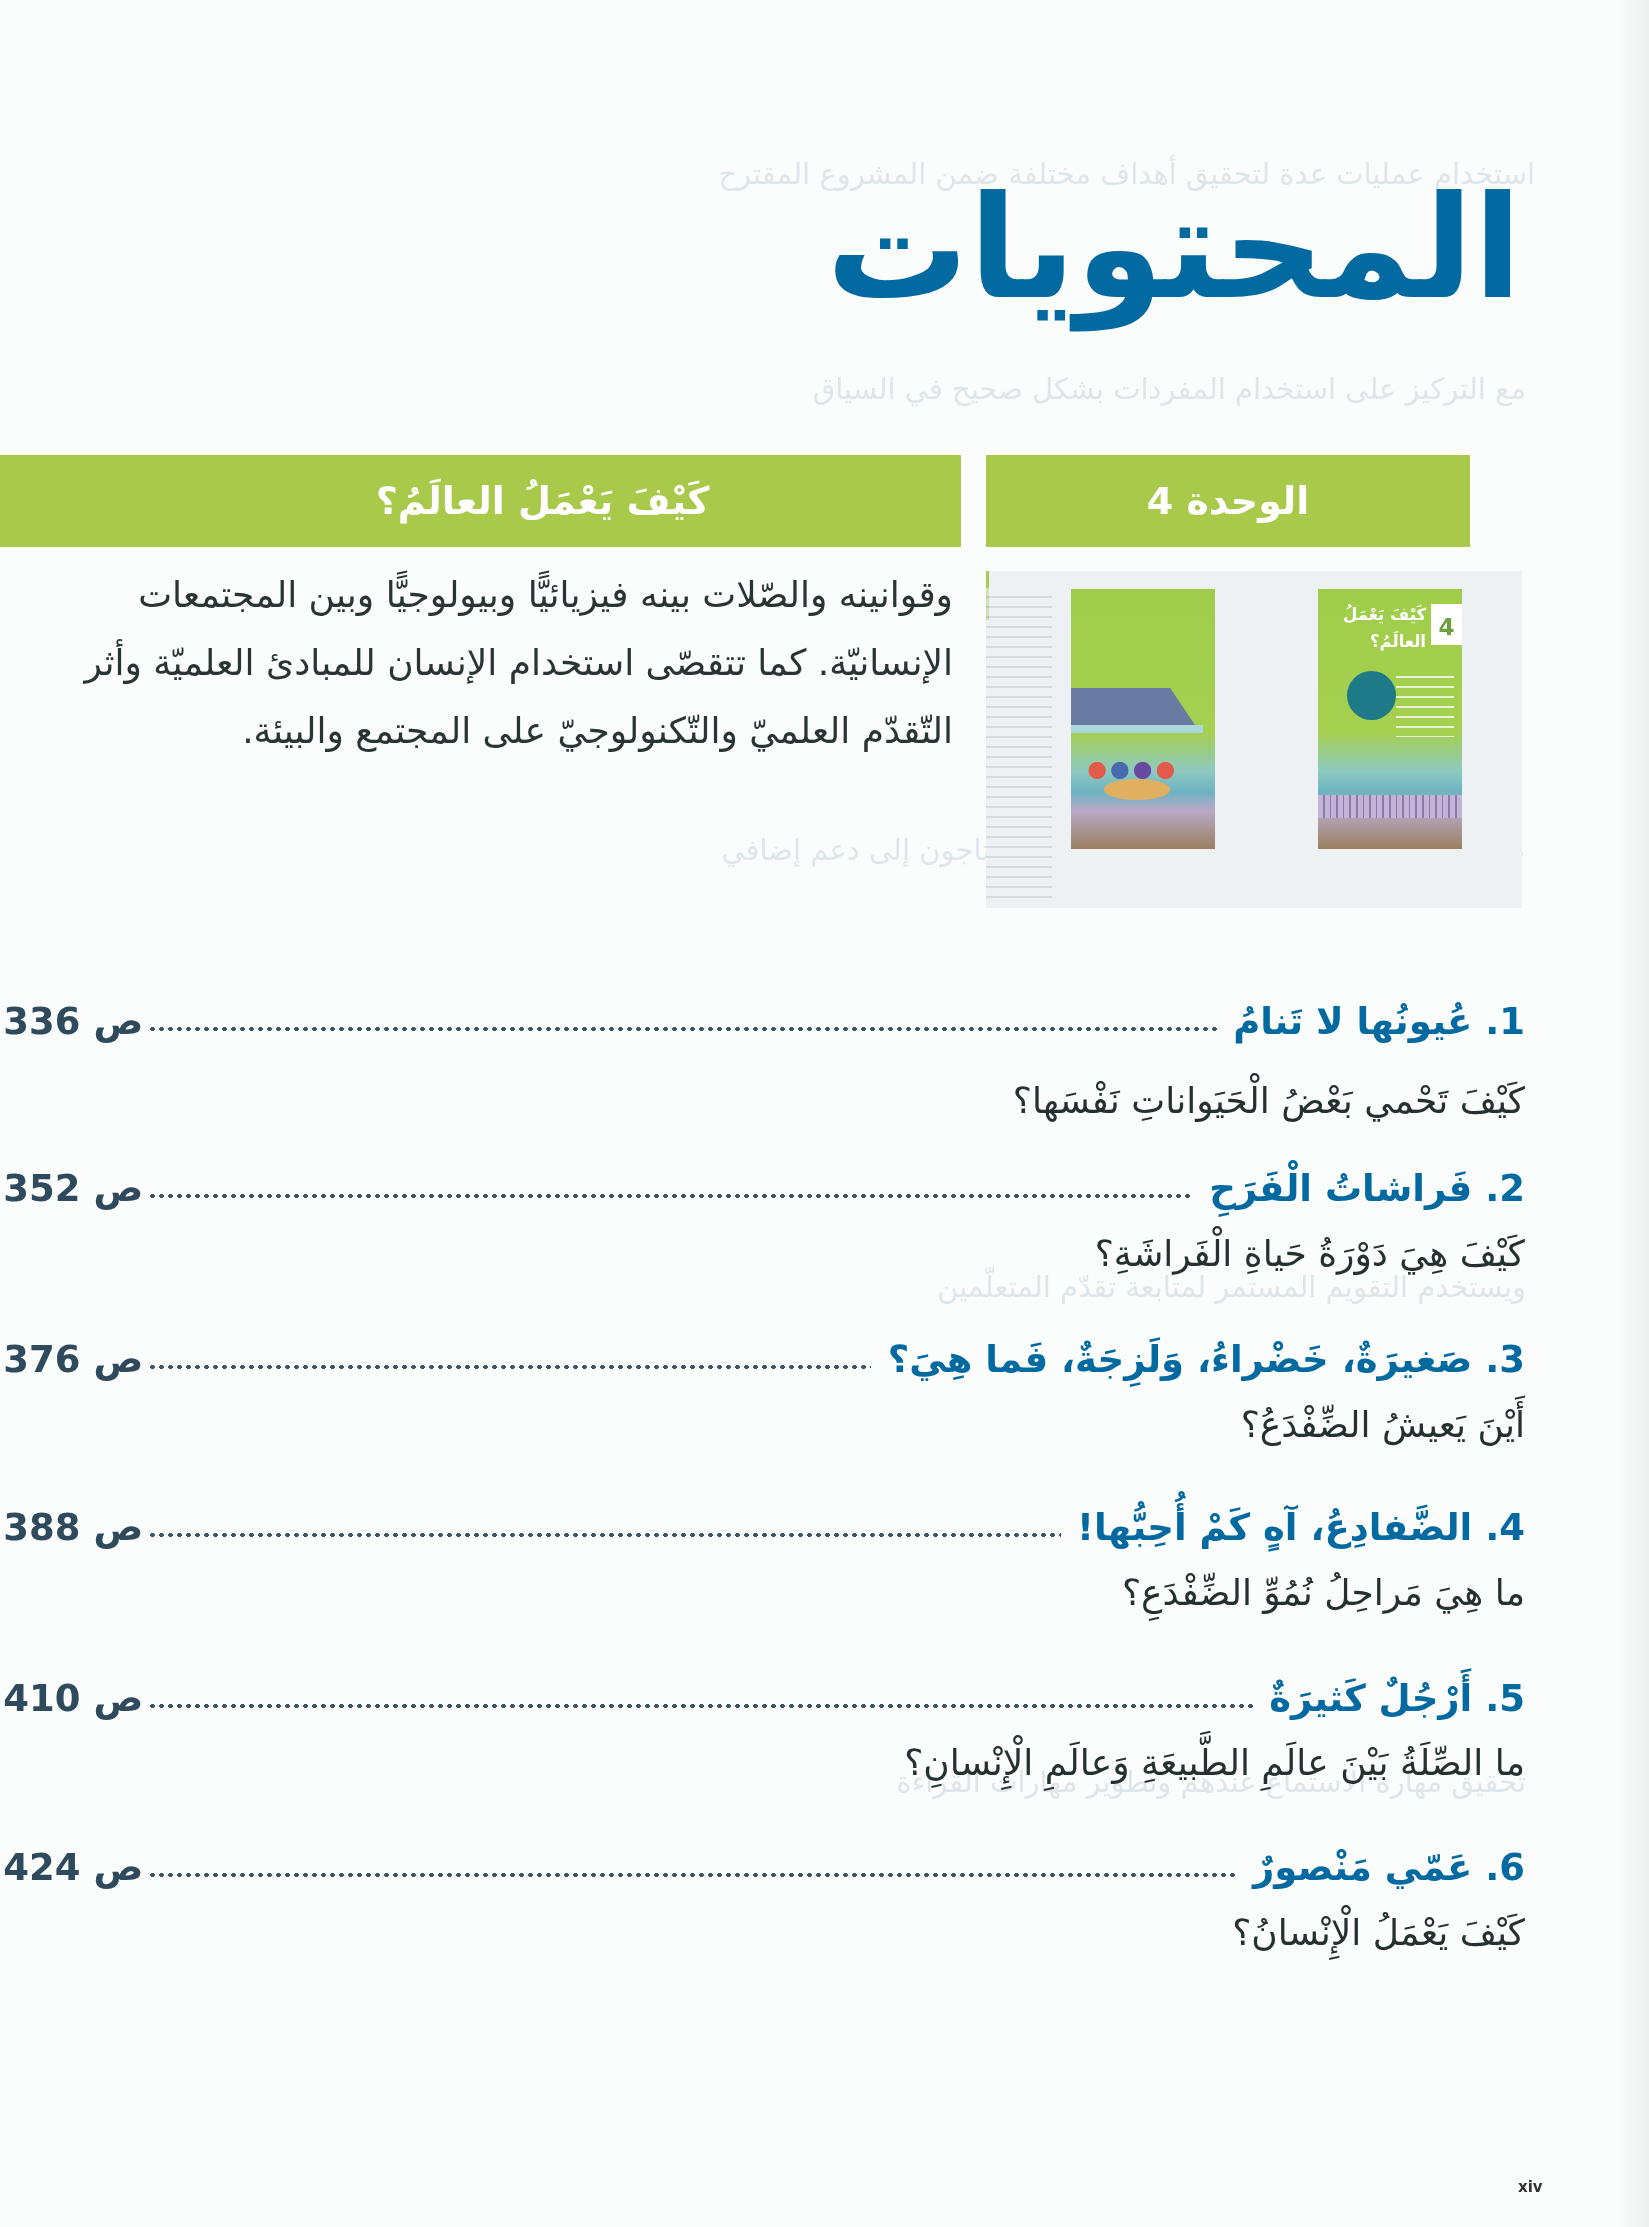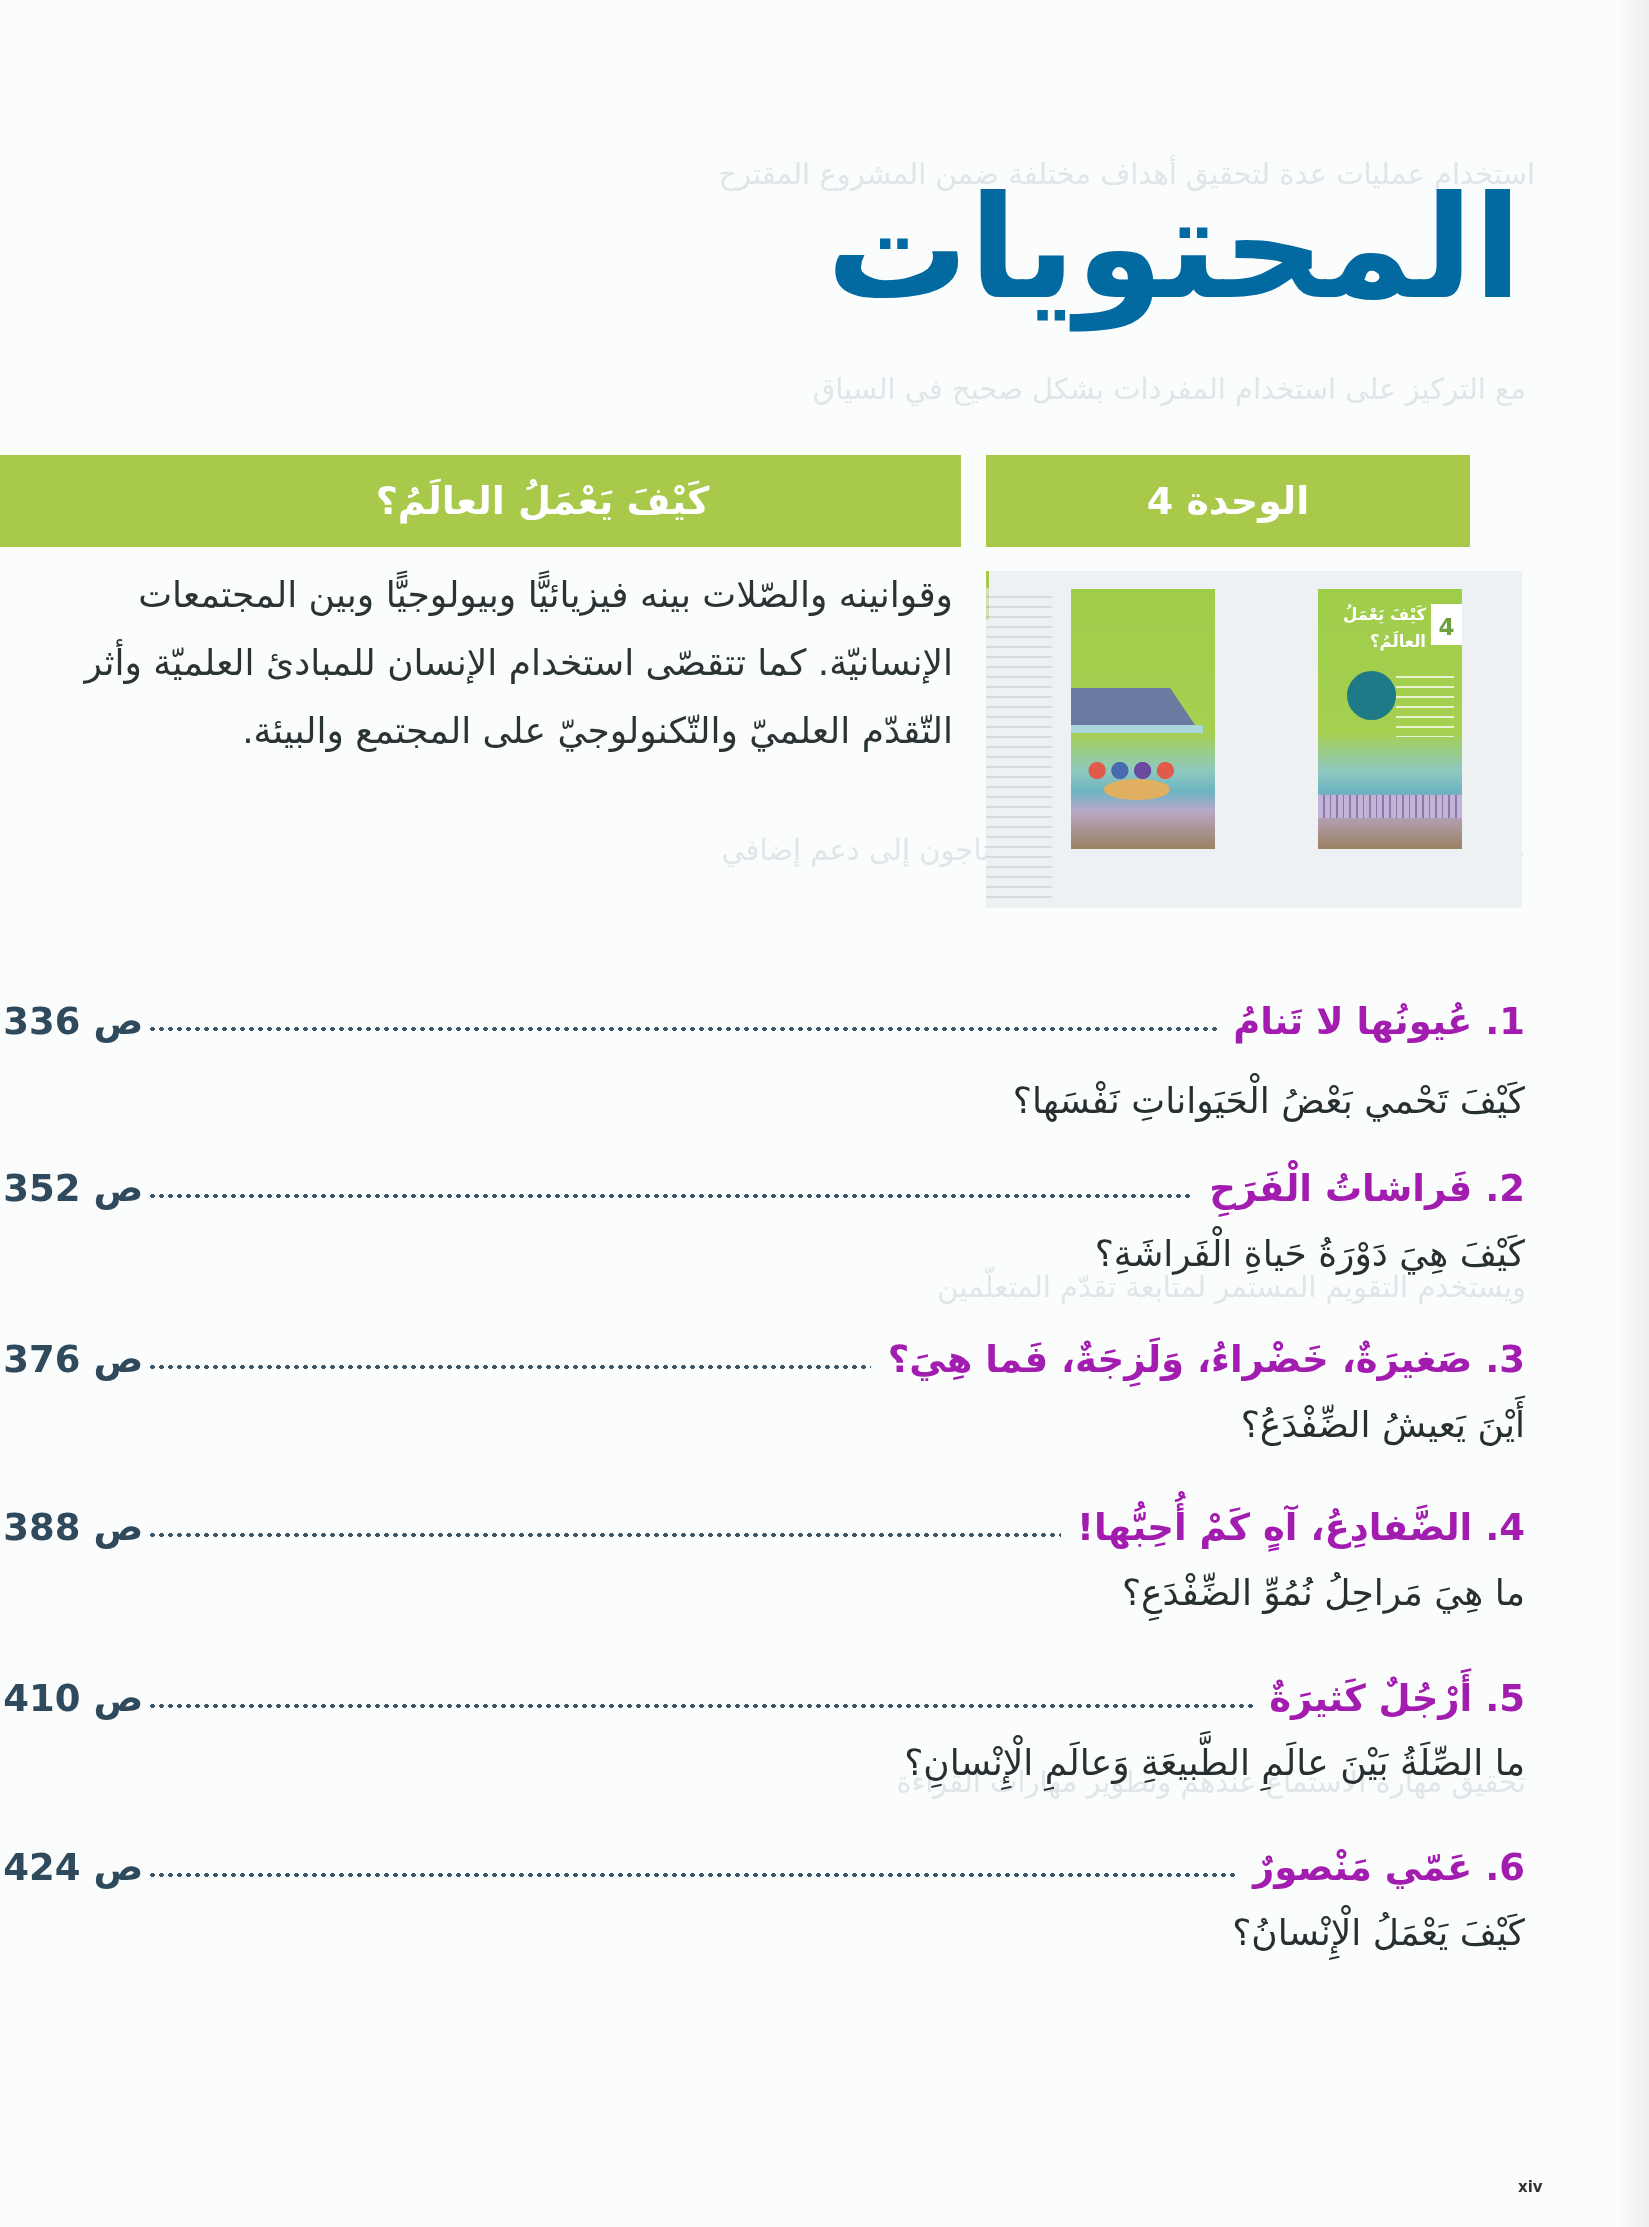--- a/index.html
+++ b/index.html
@@ -62,21 +62,21 @@
     background: repeating-linear-gradient(to bottom, transparent 0 5px, rgba(255,255,255,.75) 5px 6.6px, transparent 6.6px 10px); }
   .cover .fence { position:absolute; left:0; bottom:31px; width:100%; height:23px;
     background: repeating-linear-gradient(to right, #c3b3d6 0 5px, #8a7aa8 5px 6.6px); }
 
   .toc { position: absolute; left: 0; width: 1650px; }
   .toc-row {
     position: absolute; left: 0; width: 1525px; height: 58px;
     display: flex; flex-direction: row-reverse; align-items: center; direction: ltr;
   }
   .toc-title {
-    font-weight: bold; font-size: 37px; color: #a21caf; direction: rtl; white-space: nowrap;
+    font-weight: bold; font-size: 37px; color: #0369a1; direction: rtl; white-space: nowrap;
     padding-left: 8.2px;
   }
   .toc-leader {
     flex: 1; height: 10px; margin: 15px 8.2px 0 5px;
     background: radial-gradient(circle, #3a5568 2.1px, transparent 2.5px) 0 0 / 9px 10px repeat-x;
   }
   .toc-page {
     font-weight: bold; font-size: 37px; color: #2e4a5c; white-space: nowrap; direction: rtl;
     padding-left: 3.3px;
   }

